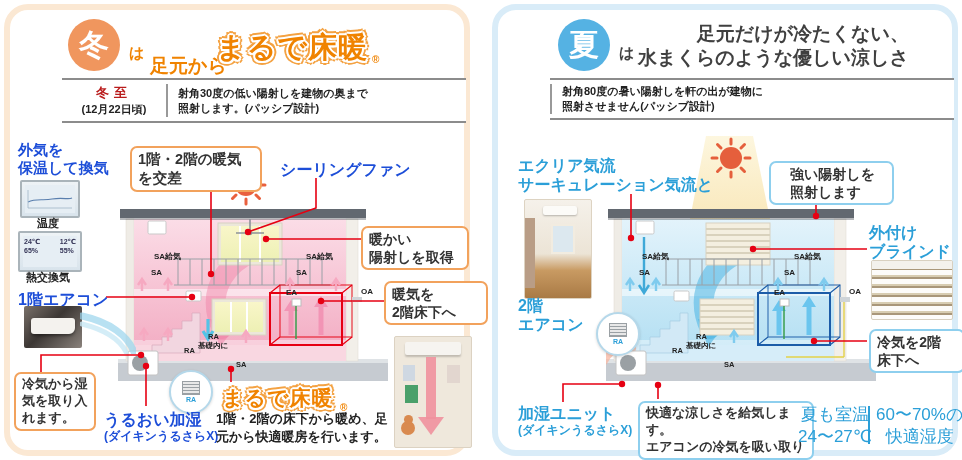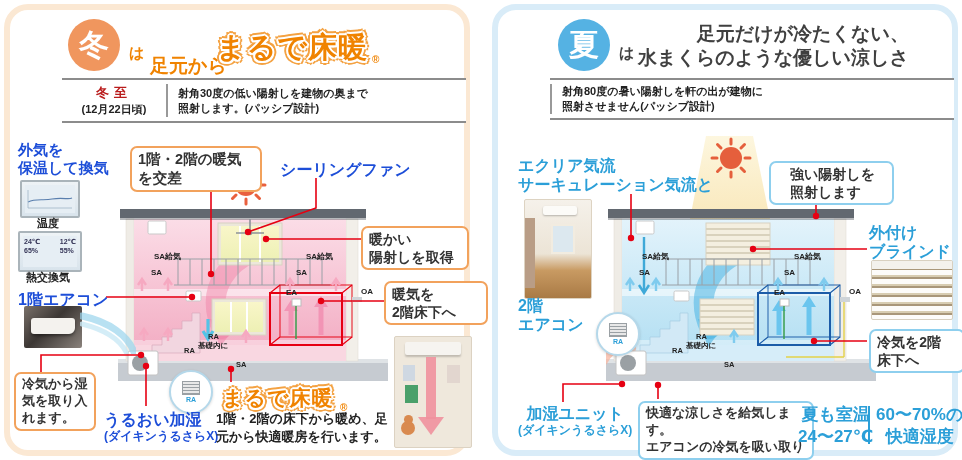--- a/index.html
+++ b/index.html
@@ -40,21 +40,21 @@
            font-size:14px;font-weight:bold;color:#333;line-height:1.3;}
   .winter .callout{border-color:#f2a25c;}
   .summer .callout{border-color:#8ecfee;}
   .mini-label{font-size:11px;font-weight:bold;color:#222;text-align:center;}
   .monitor{background:linear-gradient(180deg,#eef3f6,#d9e4ec);border:2px solid #aab4ba;
            border-radius:2px;overflow:hidden;}
   .monitor .screen{position:absolute;inset:3px;background:#e6eef4;}
   .mon-vals{position:absolute;inset:4px;display:flex;justify-content:space-between;
             font-size:7px;font-weight:bold;color:#335;line-height:1.3;}
   .photo{border-radius:2px;overflow:hidden;}
-  .stat{font-weight:bold;font-size:17px;color:#2b9fd8;line-height:1.3;text-align:center;white-space:nowrap;}
+  .stat{font-weight:normal;font-size:17px;color:#2b9fd8;line-height:1.3;text-align:center;white-space:nowrap;}
   .stat-div{width:2px;background:#2b9fd8;}
   svg{display:block;}
   .hl{font:bold 8px "Liberation Sans",sans-serif;fill:#222;}
   .hl2{font:bold 7.5px "Liberation Sans",sans-serif;fill:#222;}
   .ra-circle{background:#fff;border:2px solid #b5d8ea;border-radius:50%;width:40px;height:40px;
              box-shadow:0 1px 3px rgba(0,0,0,.15);display:flex;flex-direction:column;
              align-items:center;justify-content:center;gap:1px;}
   .ra-grille{width:16px;height:12px;background:repeating-linear-gradient(180deg,#e8e8e8 0 2px,#9aa0a4 2px 3px);
              border:1px solid #9aa0a4;}
   .ra-txt{font-size:7px;font-weight:bold;color:#2b9fd8;}
@@ -422,21 +422,21 @@
     <div class="abs olabel" style="left:20px;top:286px;">
       <div>2階</div>
       <div>エアコン</div>
     </div>
 
     <div class="abs ra-circle" style="left:98px;top:302px;">
       <div class="ra-grille"></div>
       <div class="ra-txt">RA</div>
     </div>
 
-    <div class="abs olabel" style="left:20px;top:394px;text-align:center;">
+    <div class="abs olabel" style="left:20px;top:394px;">
       <div>加湿ユニット</div>
       <div class="sub">(ダイキンうるさらX)</div>
     </div>
 
     <div class="abs callout" style="left:271px;top:151px;width:96px;padding-left:19px;">
       <div>強い陽射しを</div>
         <div>照射します</div>
     </div>
     <div class="abs olabel" style="left:371px;top:213px;">
       <div>外付け</div>

